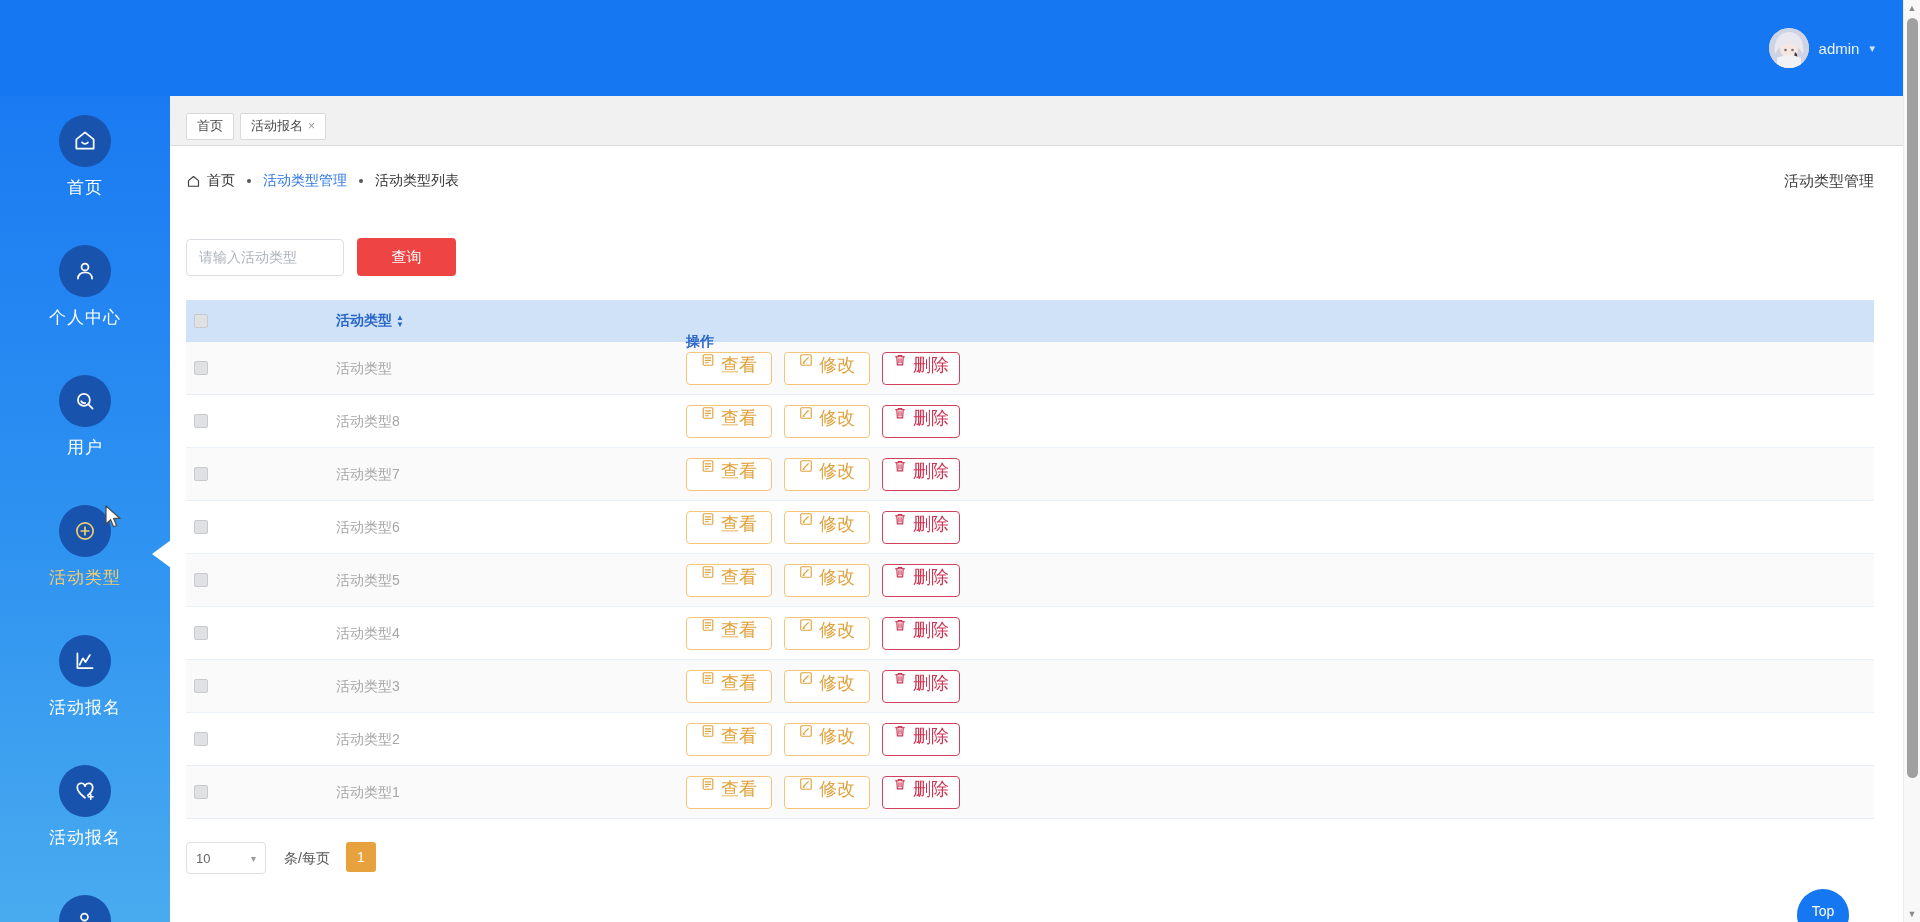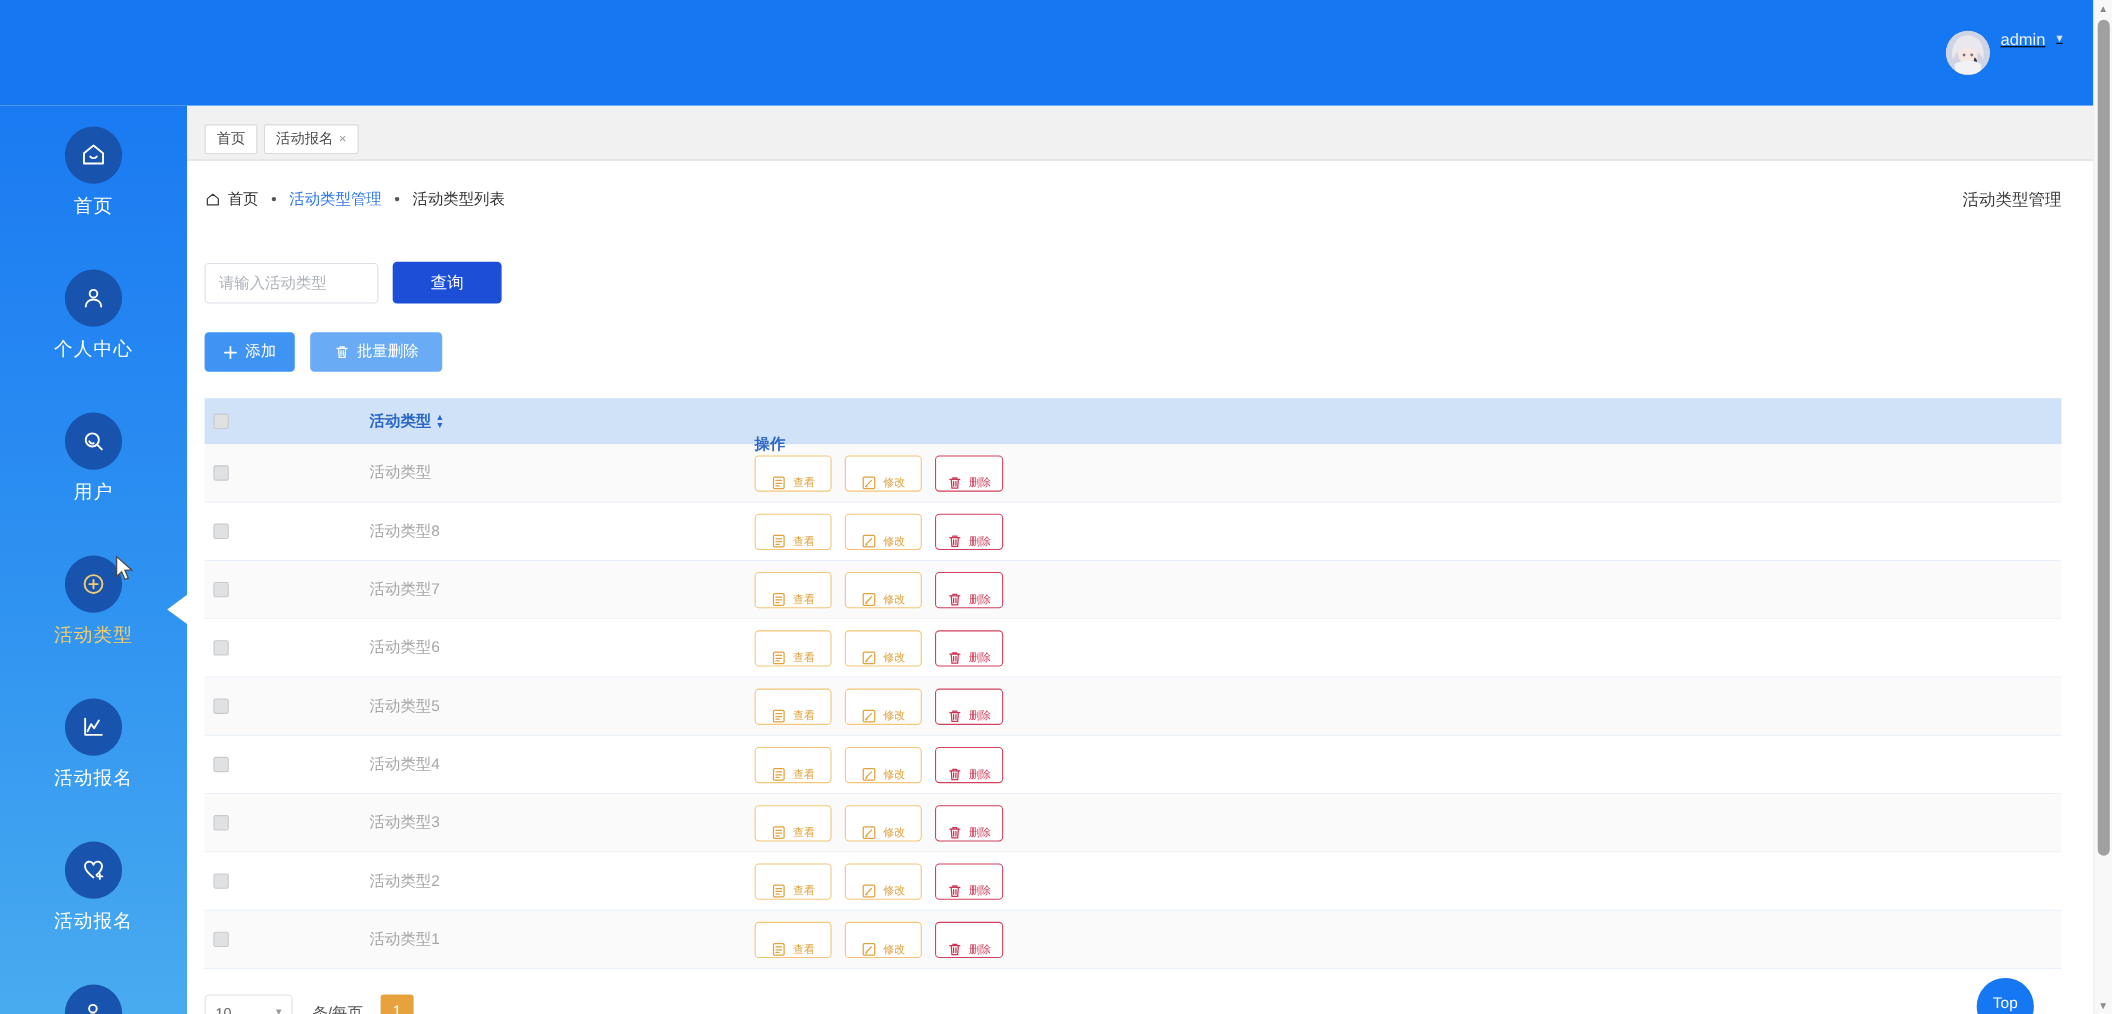--- a/index.html
+++ b/index.html
@@ -1,21 +1,21 @@
 <!DOCTYPE html>
 <html><head>
 <meta charset="utf-8">
 <style>
   * { margin:0; padding:0; box-sizing:border-box; }
   html,body { width:1920px; height:922px; overflow:hidden; font-family:"Liberation Sans","DejaVu Sans",sans-serif; background:#fff; position:relative; }
 
   
   .app-header { position:absolute; left:0; top:0; width:1920px; height:96px; background:#1677f2; display:flex; align-items:center; padding:0 45px 0 34px; z-index:5; }
   .app-title { color:#fff; font-size:27px; font-weight:bold; letter-spacing:1px; }
-  .user-box { margin-left:auto; display:flex; gap:10px; cursor:pointer;text-decoration:underline; }
+  .user-box { margin-left:auto; display:flex; align-items:center; gap:10px; cursor:pointer; }
   .avatar { width:40px; height:40px; border-radius:50%; overflow:hidden; background:#dcd9e6; flex:0 0 auto; }
   .user-name { color:#eaf1fd; font-size:15px; }
   .caret { color:#d6e4fb; font-size:11px; }
 
   
   .sidebar { position:absolute; left:0; top:96px; width:170px; height:826px; background:linear-gradient(180deg,#1a7af2 0%,#2f93f1 55%,#49abef 100%); display:flex; flex-direction:column; align-items:center; padding-top:19px; gap:46px; overflow:hidden; z-index:4; }
   .side-item { display:flex; flex-direction:column; align-items:center; gap:9px; cursor:pointer; }
   .side-circle { width:52px; height:52px; border-radius:50%; background:#1853ae; display:flex; align-items:center; justify-content:center; color:#fff; }
   .side-label { color:#fff; font-size:17px; letter-spacing:1px; white-space:nowrap; }
   .side-item.active .side-label { color:#f2cc6f; }
@@ -32,41 +32,41 @@
   .breadcrumb-row { margin-top:24px; height:22px; display:flex; align-items:center; font-size:14px; color:#333; }
   .crumb-home-icon { margin-right:6px; display:flex; }
   .crumb { cursor:pointer; }
   .crumb-link { color:#2e77e5; cursor:pointer; }
   .dot-sep { width:4px; height:4px; border-radius:50%; background:#555; margin:0 12px; }
   .page-title { margin-left:auto; font-size:15px; color:#3d3d3d; }
 
   .search-row { margin-top:46px; display:flex; align-items:center; }
   .search-input { width:158px; height:37px; border:1px solid #dcdfe6; border-radius:4px; padding:0 12px; font-size:14px; color:#333; outline:none; }
   .search-input::placeholder { color:#aeb3bb; }
-  .btn-query { margin-left:13px; width:99px; height:38px; background:#1d4ed8; color:#fff; border:none; border-radius:4px; font-size:15px; cursor:pointer; }
+  .btn-query { margin-left:13px; width:99px; height:38px; background:#ef4444; color:#fff; border:none; border-radius:4px; font-size:15px; cursor:pointer; }
 
   .toolbar-row { margin-top:26px; display:flex; align-items:center; gap:14px; }
   .btn-add { width:82px; height:36px; background:#3f93f2; color:#fff; border:none; border-radius:4px; font-size:14px; display:flex; align-items:center; justify-content:center; gap:7px; cursor:pointer; }
   .btn-batch { width:120px; height:36px; background:#6aabf5; color:#fff; border:none; border-radius:4px; font-size:14px; display:flex; align-items:center; justify-content:center; gap:7px; cursor:pointer; }
 
   
   .table { margin-top:24px; width:100%; }
   .thead { height:42px; background:#cfe2f8; display:flex; align-items:center; }
   .trow { height:53px; display:flex; align-items:center; border-bottom:1px solid #e9f0f7; background:#fff; }
   .trow.odd { background:#fafafa; }
   .col-check { flex:0 0 150px; padding-left:8px; display:flex; align-items:center; }
   .col-type { flex:0 0 350px; }
   .col-actions { flex:1 1 auto; display:flex; align-items:center; gap:12px; }
   .checkbox { width:14px; height:14px; background:#e0e1e3; border:1px solid #c8cacd; border-radius:2px; display:inline-block; cursor:pointer; }
   .th-type { font-size:14px; font-weight:600; color:#2a67c8; display:flex; align-items:center; cursor:pointer; }
   .sort-icon { display:flex; flex-direction:column; margin-left:4px; }
   .sort-icon span { font-size:8px; line-height:7px; color:#2a67c8; }
   .th-actions { font-size:14px; font-weight:600; color:#2a67c8;margin-top:42px; }
   .cell-type { font-size:14px; color:#a6a6a6; }
-  .abtn { height:33px; padding:0 14px; background:#fff; border-radius:4px; font-size:10px; display:inline-flex; align-items:flex-end; gap:6px; cursor:pointer; }
+  .abtn { height:33px; padding:0 14px; background:#fff; border-radius:4px; font-size:18px; display:inline-flex; align-items:flex-start; gap:6px; cursor:pointer; }
   .abtn.warn { border:1px solid #f3c577; color:#e0a23c; }
   .abtn.danger { border:1px solid #d0415e; color:#cb3552; padding:0 10px; }
 
   
   .pagination-row { margin-top:23px; display:flex; align-items:flex-start; }
   .page-size-select { width:80px; height:32px; background:#fff; border:1px solid #e0e0e0; border-radius:4px; display:flex; align-items:center; justify-content:space-between; padding:0 9px; font-size:13px; color:#666; cursor:pointer; }
   .page-size-caret { color:#999; font-size:10px; }
   .page-unit { margin-left:18px; font-size:14px; color:#555; padding-top:8px; }
   .page-btn { margin-left:16px; width:30px; height:30px; background:#e7a23d; color:#fff; border:none; border-radius:3px; font-size:14px; cursor:pointer; }
 
@@ -202,36 +202,20 @@
       <span class="dot-sep"></span>
       <span class="crumb">活动类型列表</span>
       <span class="page-title">活动类型管理</span>
     </div>
 
     <div class="search-row">
       <input class="search-input" value="" placeholder="请输入活动类型" style="">
       <button class="btn-query">查询</button>
     </div>
 
-    <div class="toolbar-row">
-      <button class="btn-add">
-        <svg width="13" height="13" viewBox="0 0 14 14" fill="none" stroke="#fff" stroke-width="1.7" stroke-linecap="round">
-            <path d="M7 1.5 V12.5 M1.5 7 H12.5"></path>
-          </svg>
-        <span>添加</span>
-      </button>
-      <button class="btn-batch">
-        <svg width="14" height="14" viewBox="0 0 16 16" fill="none" stroke="#fff" stroke-width="1.3" stroke-linecap="round">
-            <path d="M2.8 4.3 H13.2 M6 4.3 V2.8 H10 V4.3"></path>
-            <path d="M4.3 4.3 L5 13.5 H11 L11.7 4.3"></path>
-            <path d="M6.8 6.5 V11.3 M9.2 6.5 V11.3"></path>
-          </svg>
-        <span>批量删除</span>
-      </button>
-    </div>
 
     <div class="table">
       <div class="thead">
         <div class="col-check">
           <span class="checkbox"></span>
         </div>
         <div class="col-type">
           <span class="th-type">
             <span>活动类型</span>
             <span class="sort-icon">

